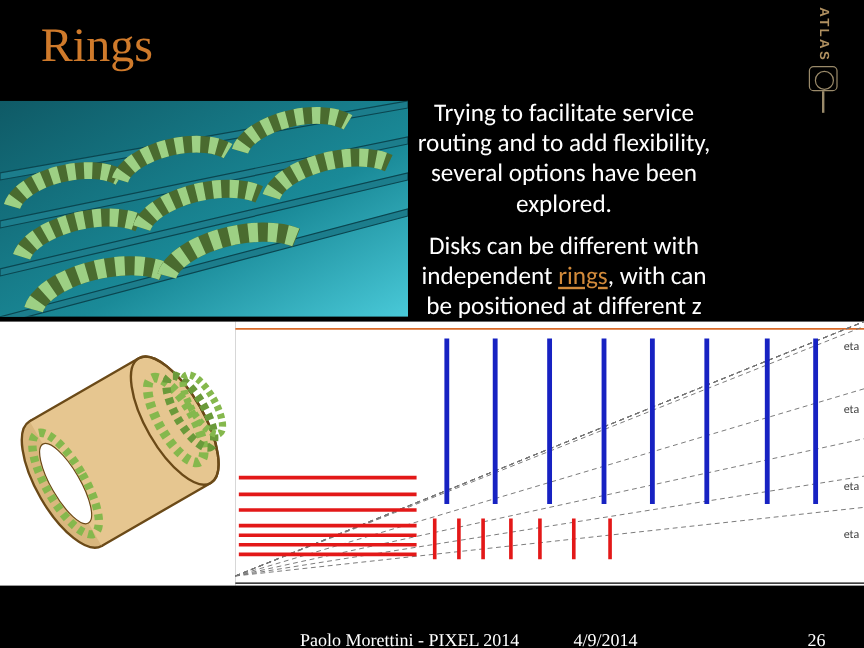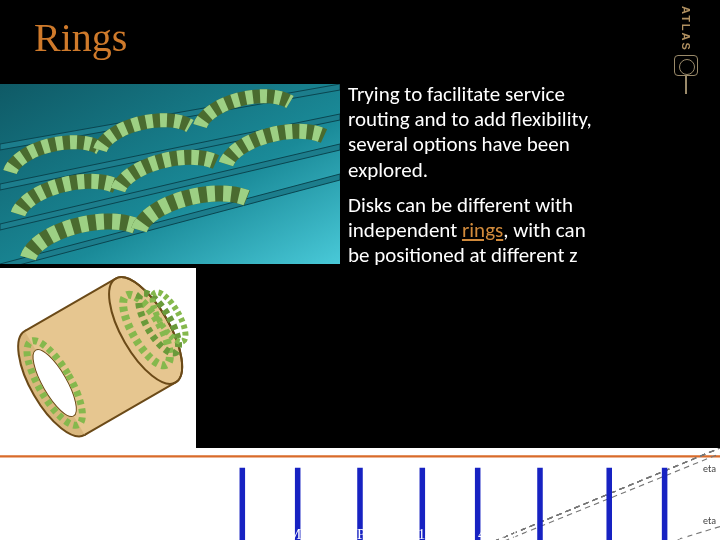--- a/index.html
+++ b/index.html
@@ -53,20 +53,21 @@
     position: absolute;
     left: 10px; top: 20px;
     width: 2px; height: 18px;
     background: #9a8a6a;
   }
   .upper {
     position: absolute;
     top: 82px; left: 0;
     width: 604px; height: 184px;
     display: flex;
+    text-align: center;
   }
   .render-left {
     width: 342px; height: 184px;
     background: #000;
     display: flex; align-items: center; justify-content: center;
   }
   .render-left svg { width: 340px; height: 180px; }
   .text-block {
     width: 358px;
     padding: 0 12px 0 8px;
@@ -77,21 +78,20 @@
   .text-block p { margin-bottom: 10px; }
   .text-block .rings-word {
     color: #d18a3b;
     text-decoration: underline;
   }
   .lower {
     position: absolute;
     top: 268px; left: 0;
     width: 720px; height: 220px;
     display: flex;
-    flex-direction: column;
   }
   .render-bottom {
     width: 196px; height: 220px;
     background: #fff;
     display: flex; align-items: center; justify-content: center;
   }
   .render-bottom svg { width: 190px; height: 180px; }
   .chart {
     flex: 1;
     background: #fff;

